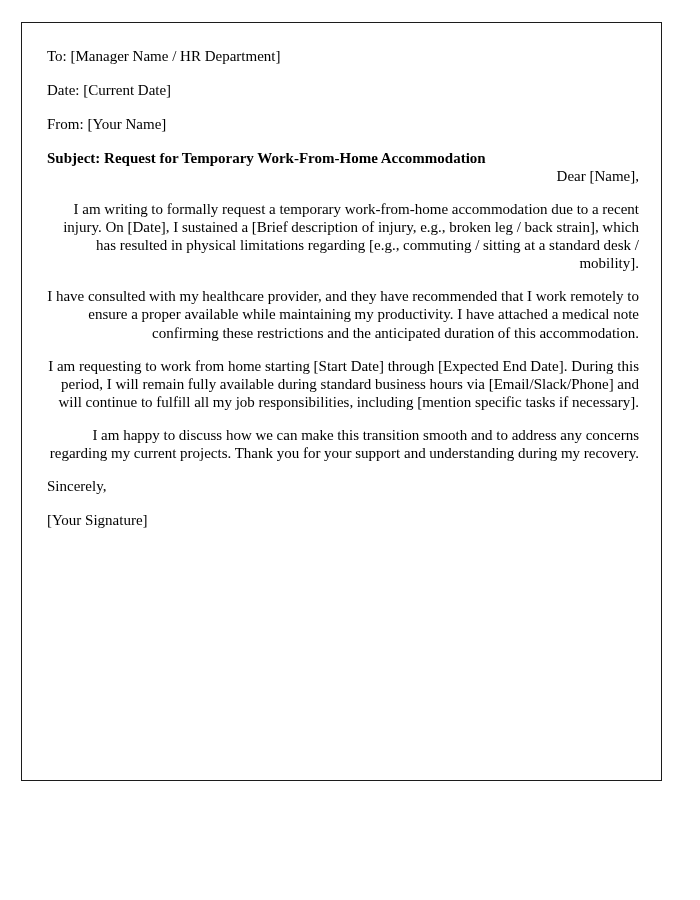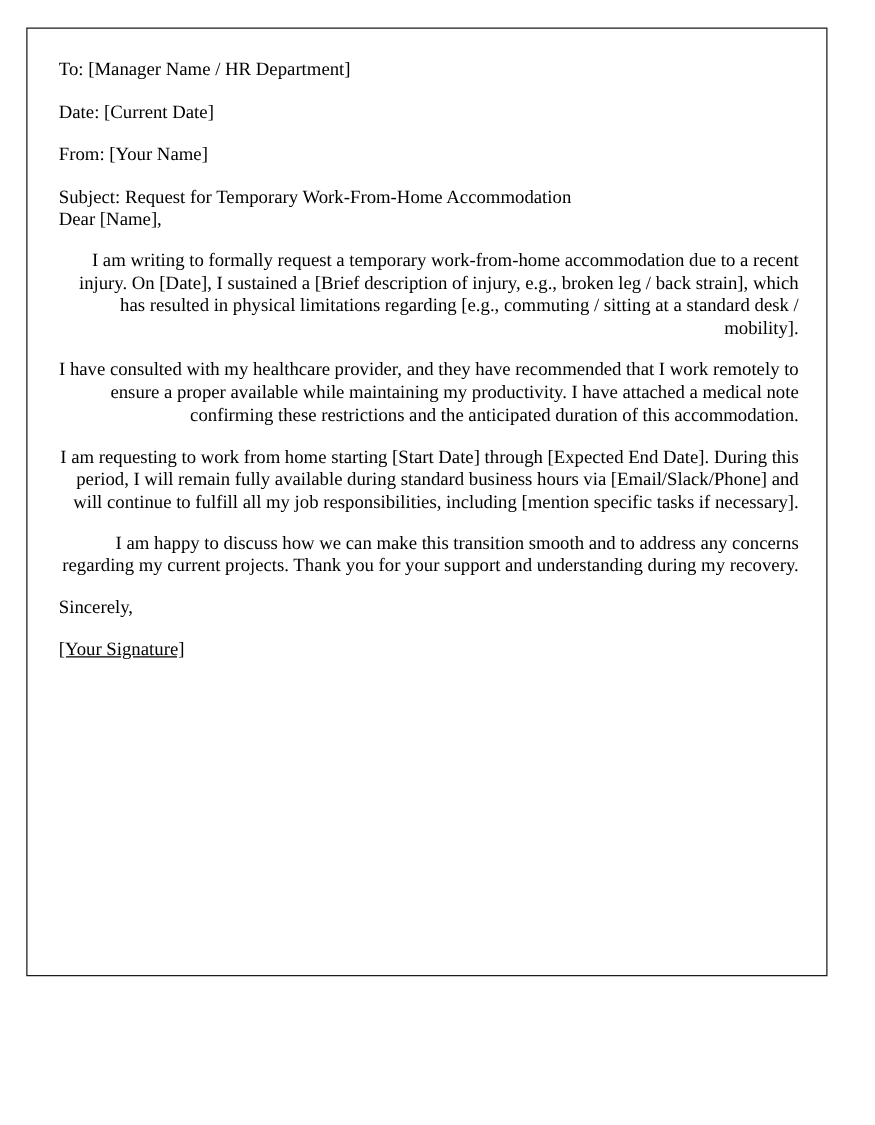--- a/index.html
+++ b/index.html
@@ -36,27 +36,28 @@
     width: 592px;
   }
 
   
   .header-line {
     font-size: 15px;
     line-height: 18px;
     margin: 0 0 16px 0;
     white-space: nowrap;
   }
-  .header-line:last-of-type { margin-bottom: 0; }
+  .header-line:last-of-type { margin-bottom: 0; font-weight: bold; }
 
   .salutation-line {
     font-size: 15px;
     line-height: 18px;
     margin: 0 0 15px 0;
     white-space: nowrap;
+    text-align: right;
   }
 
   
   .body-paragraph {
     font-size: 15px;
     line-height: 18.1px;
     margin: 0 0 15px 0;
     text-align: right;
     word-spacing: -0.05px;
   }
@@ -68,21 +69,20 @@
   }
 
   .signature-block {
     margin: 0;
   }
   .signature-line {
     font-size: 15px;
     line-height: 18px;
     margin: 0;
     white-space: nowrap;
-    text-decoration: underline;
   }
 </style>
 </head>
 <body>
 
 <div class="page-sheet">
   <div class="letter-body">
 
     <div>
       <p class="header-line">To: [Manager Name / HR Department]</p>

